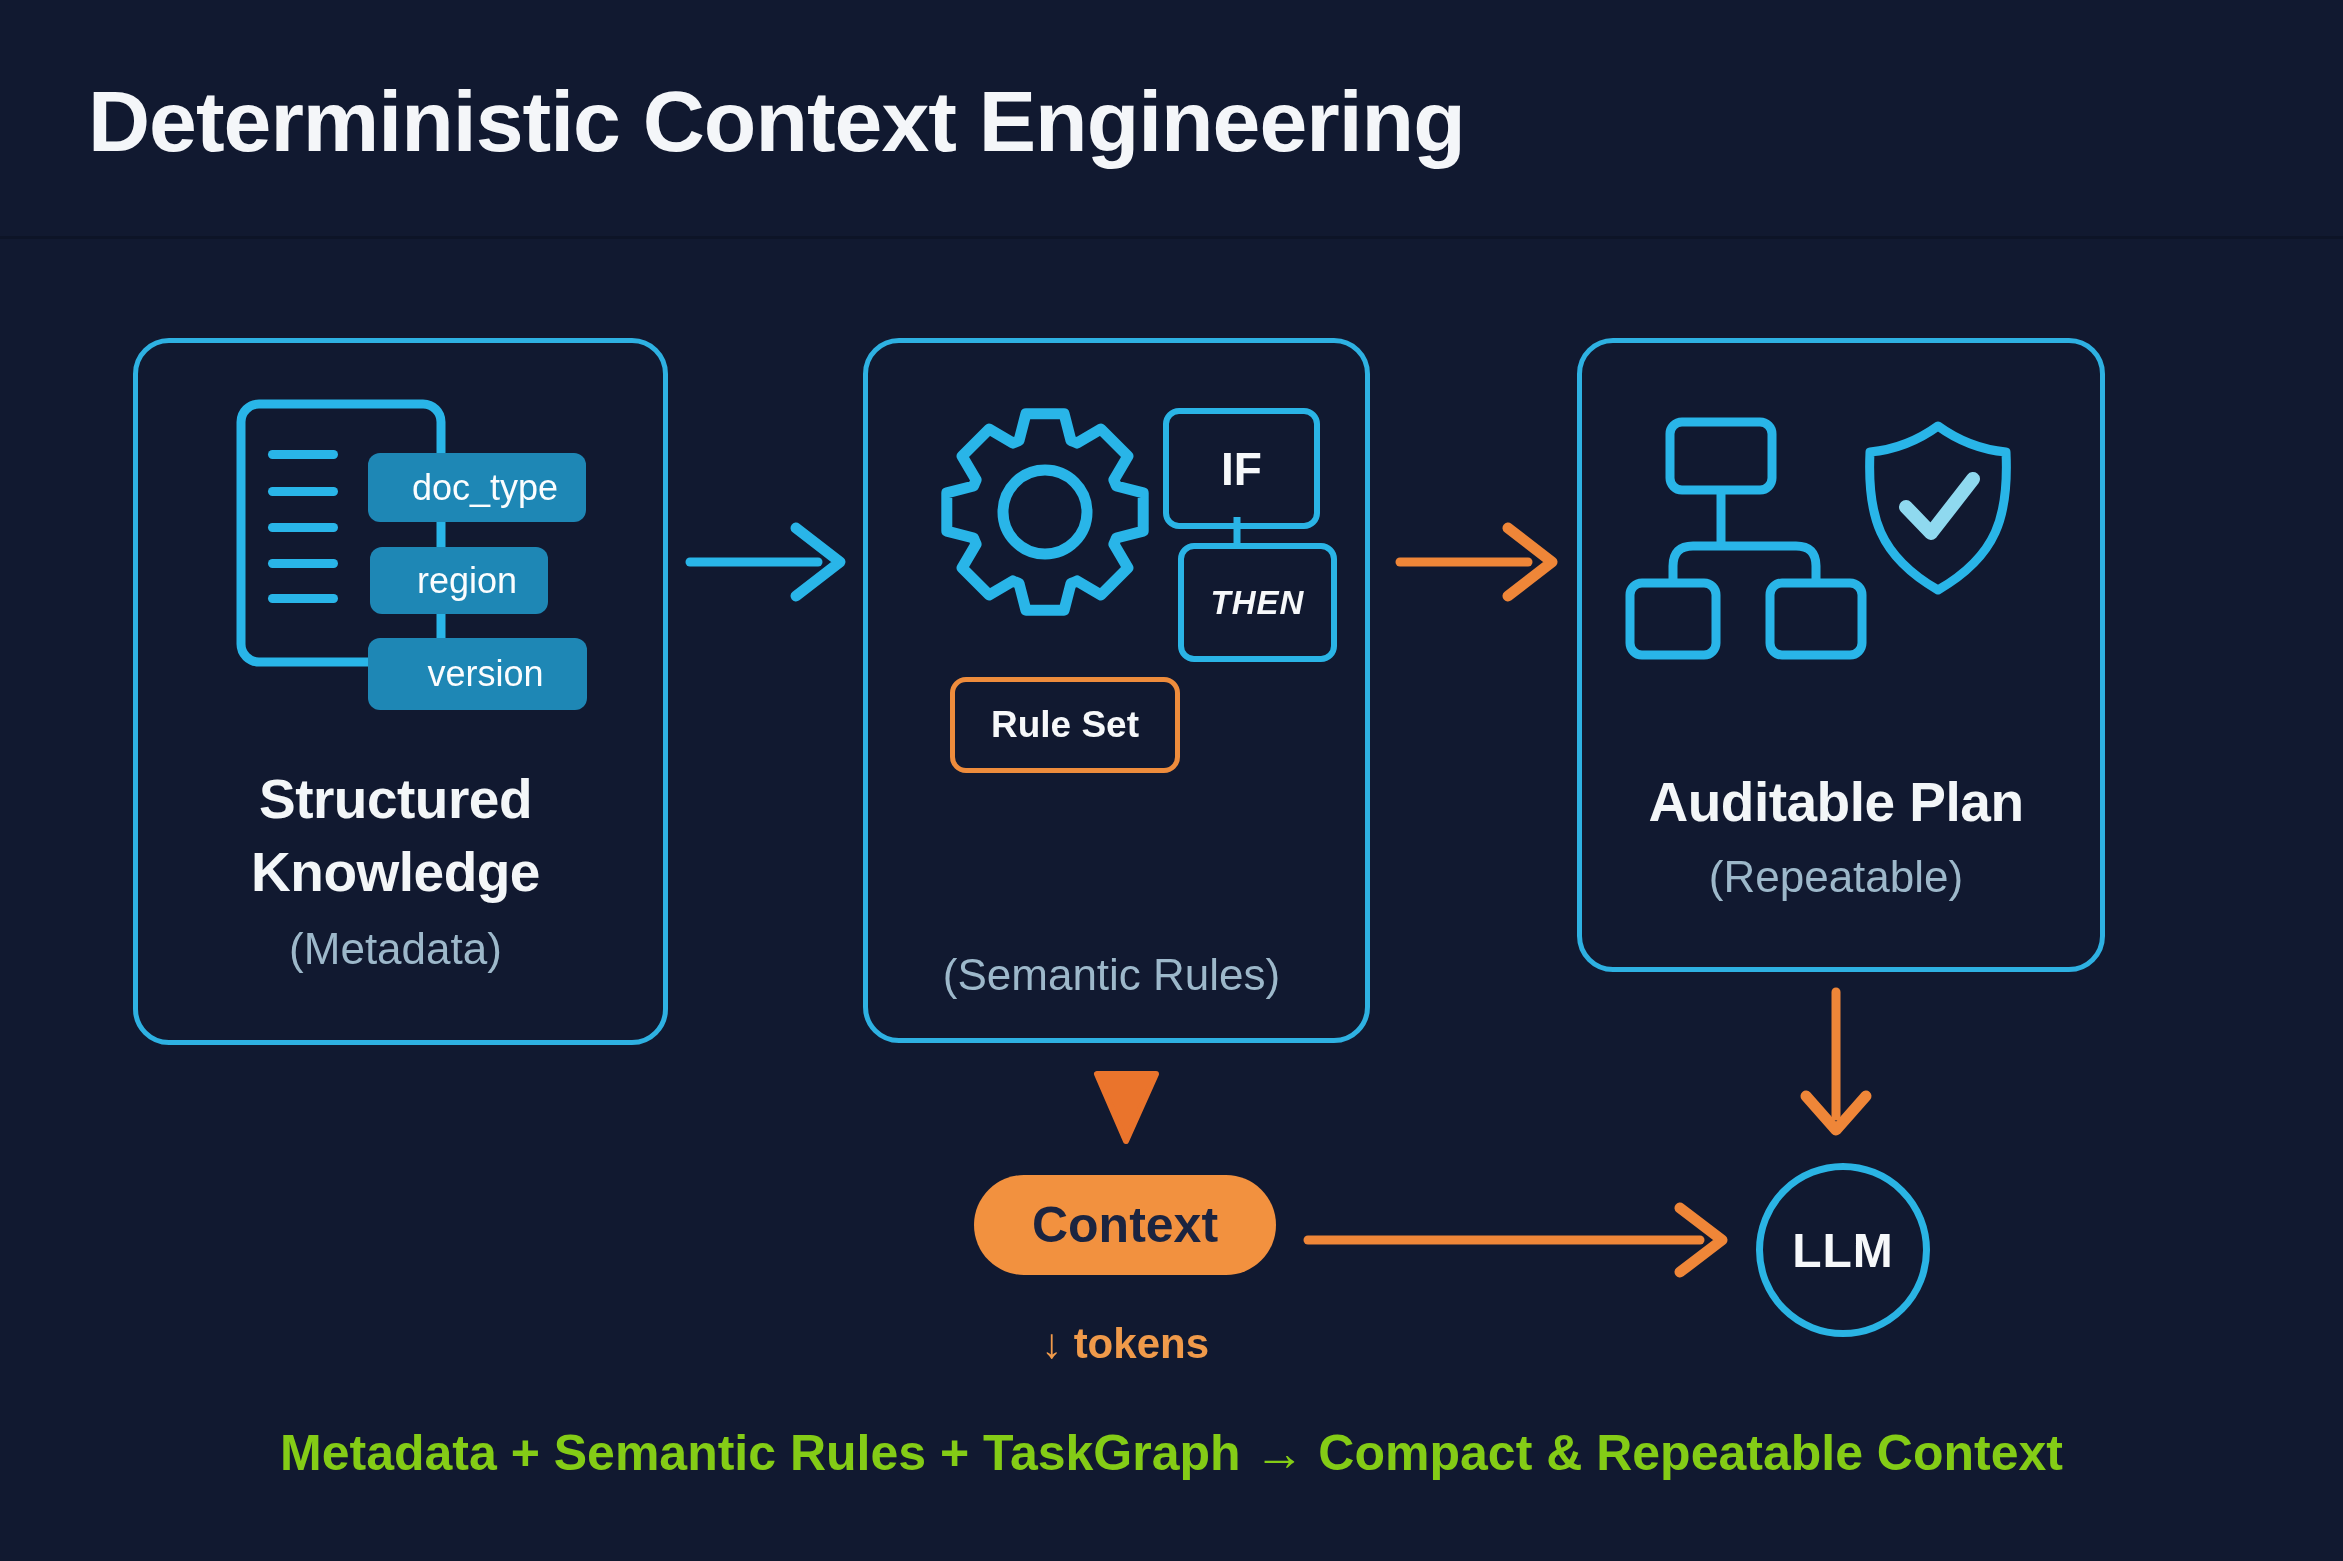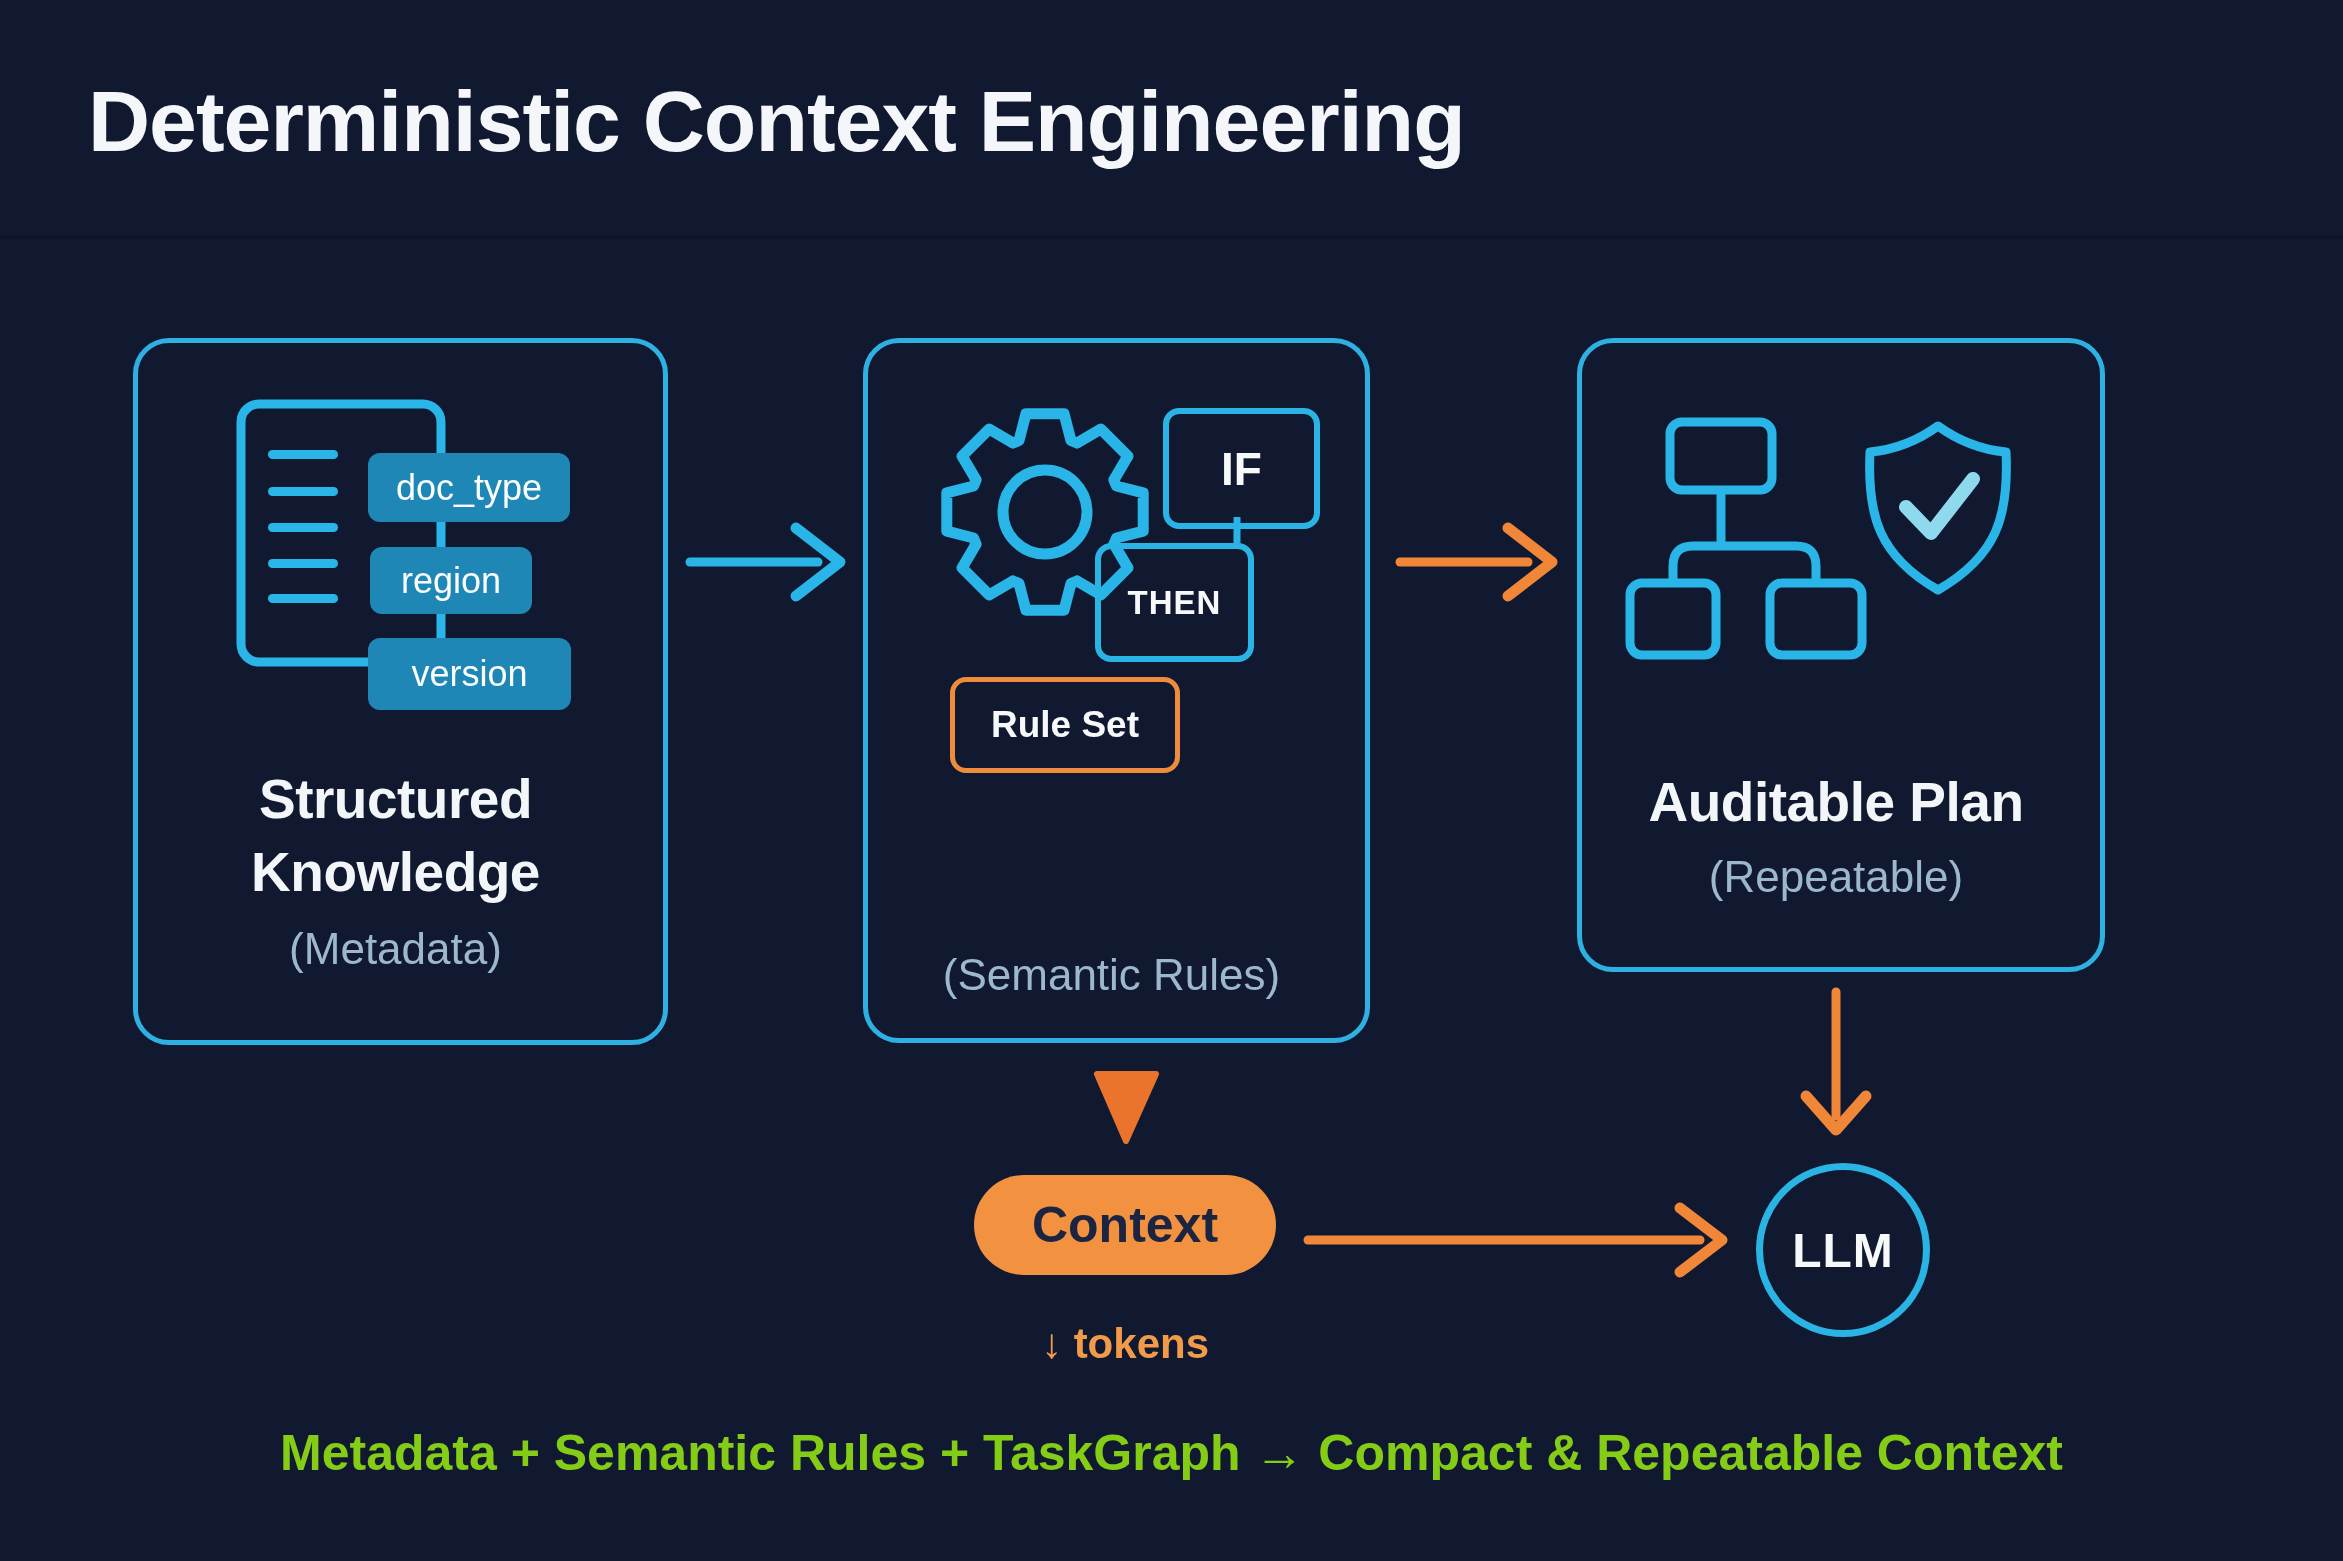--- a/index.html
+++ b/index.html
@@ -16,31 +16,31 @@
   .panel{
     position:absolute;border:5px solid #2eb1e2;border-radius:36px;background:transparent;z-index:0;
   }
   #panel-1{left:133px;top:338px;width:525px;height:697px;}
   #panel-2{left:863px;top:338px;width:497px;height:695px;}
   #panel-3{left:1577px;top:338px;width:518px;height:624px;}
   .overlay-svg{position:absolute;left:0;top:0;z-index:1;pointer-events:none;}
   .tag{
     position:absolute;z-index:2;background:#1e87b5;border-radius:12px;
     display:flex;align-items:center;justify-content:center;
-    color:#fbfdfe;font-size:36px;font-weight:500;
+    color:#fbfdfe;font-size:36px;font-weight:500;padding-left:16px;
   }
   #tag-doctype{left:368px;top:453px;width:202px;height:69px;}
   #tag-region{left:370px;top:547px;width:162px;height:67px;}
   #tag-version{left:368px;top:638px;width:203px;height:72px;}
   .mini-box{
     position:absolute;z-index:2;border:6px solid #2ab4e6;border-radius:16px;
     display:flex;align-items:center;justify-content:center;color:#f6f8fa;font-weight:700;
   }
   #if-box{left:1163px;top:408px;width:145px;height:109px;font-size:46px;}
-  #then-box{left:1095px;top:543px;width:147px;height:107px;font-size:33px;letter-spacing:1px;}
+  #then-box{left:1178px;top:543px;width:147px;height:107px;font-size:33px;letter-spacing:1px;font-style:italic;}
   #ruleset-box{
     position:absolute;z-index:2;left:950px;top:677px;width:220px;height:86px;
     border:5px solid #ee8c3c;border-radius:16px;
     display:flex;align-items:center;justify-content:center;
     color:#f6f8fa;font-size:37px;font-weight:600;
   }
   .panel-heading{
     position:absolute;z-index:2;text-align:center;color:#f3f6f8;
     font-size:55px;font-weight:600;line-height:1.33;letter-spacing:-0.5px;
   }

